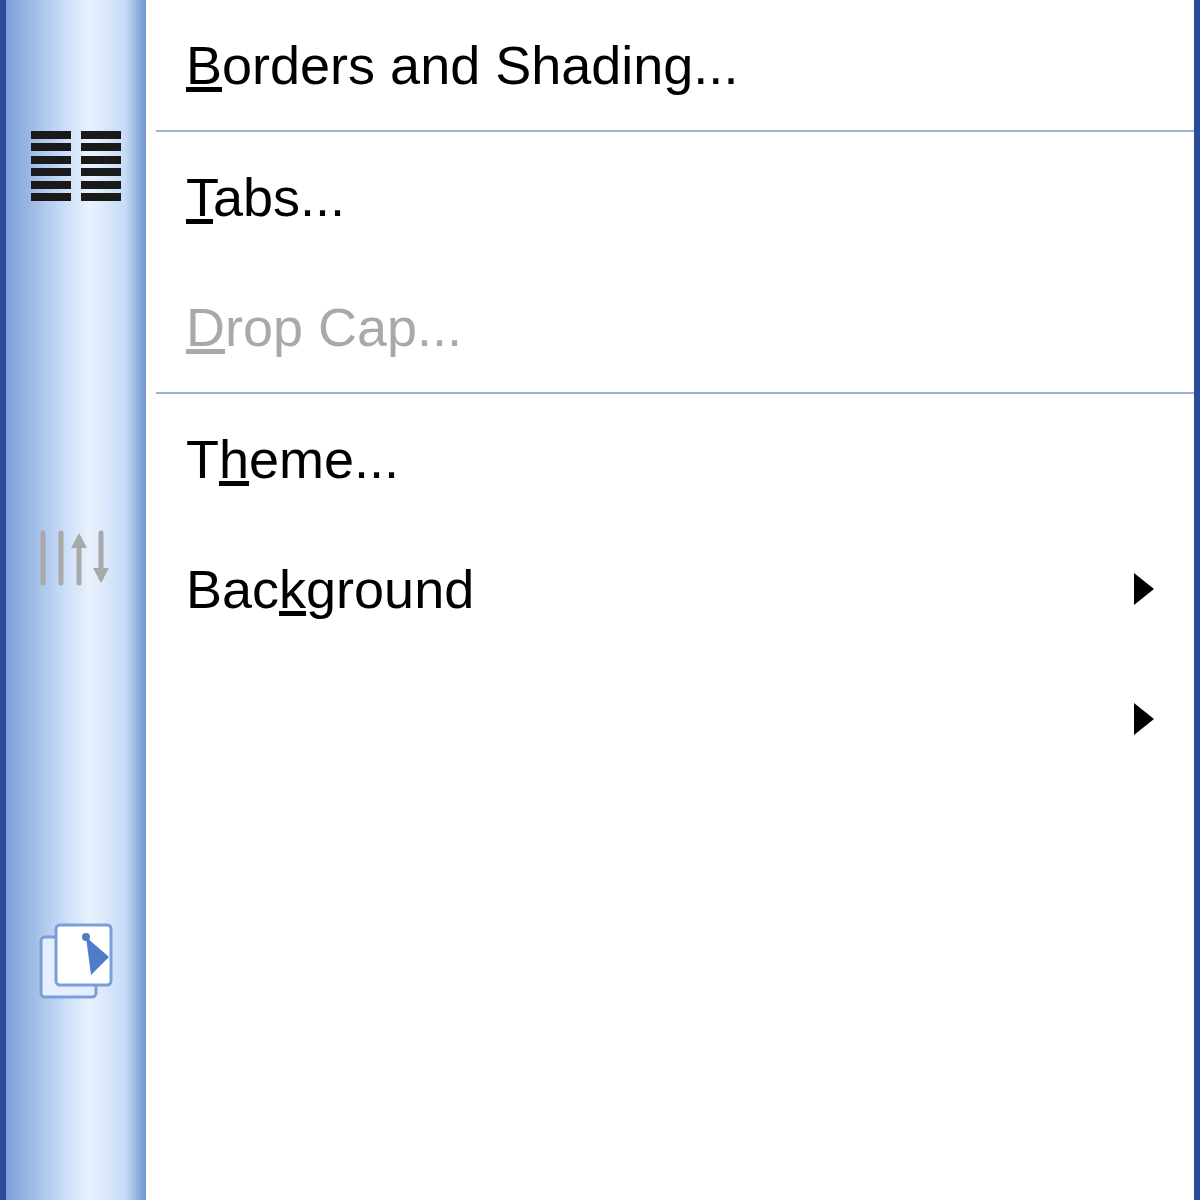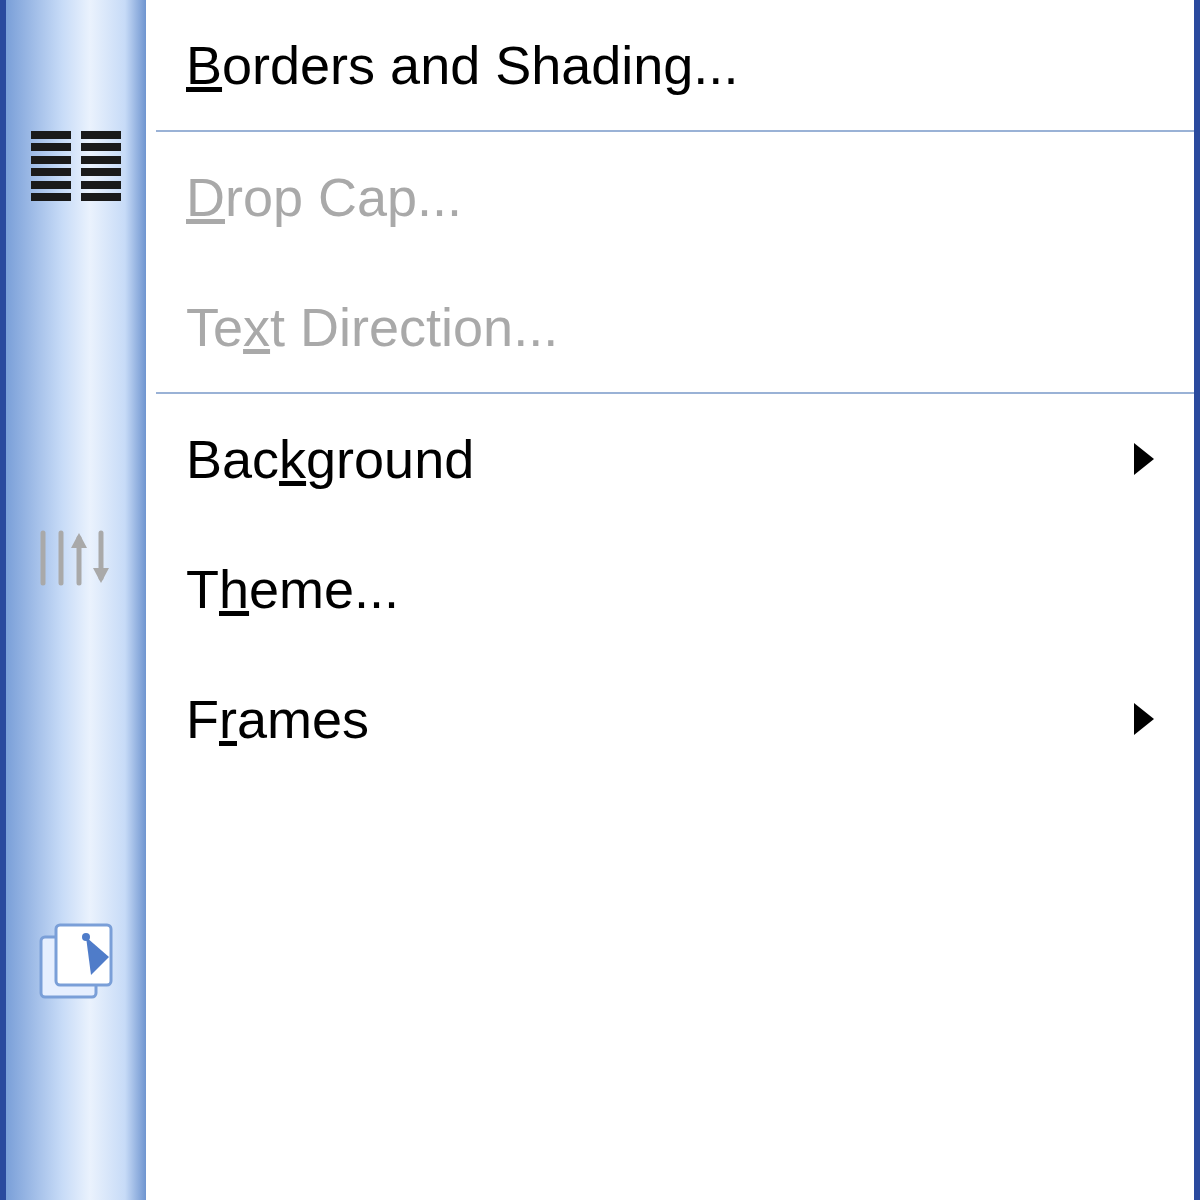--- a/index.html
+++ b/index.html
@@ -151,49 +151,46 @@
   <div class="items">
 
     <div class="item">
       <span>
         <span></span><span class="ul">B</span><span>orders and Shading...</span>
       </span>
     </div>
     <div class="sep"></div>
 
 
+    <div class="item">
+      <span>
+        <span></span><span class="ul">T</span><span>abs...</span>
+      </span>
+    </div>
 
     <div class="item disabled">
       <span>
         <span></span><span class="ul">D</span><span>rop Cap...</span>
       </span>
     </div>
 
-    <div class="item disabled">
+
+    <div class="sep"></div>
+
+    <div class="item">
       <span>
-        <span>Te</span><span class="ul">x</span><span>t Direction...</span>
+        <span>T</span><span class="ul">h</span><span>eme...</span>
       </span>
     </div>
-
-    <div class="sep"></div>
 
     <div class="item">
       <span>
         <span>Bac</span><span class="ul">k</span><span>ground</span>
       </span>
       <span class="submenu-arrow"></span>
     </div>
 
     <div class="item">
-      <span>
-        <span>T</span><span class="ul">h</span><span>eme...</span>
-      </span>
-    </div>
-
-    <div class="item">
-      <span>
-        <span>F</span><span class="ul">r</span><span>ames</span>
-      </span>
       <span class="submenu-arrow"></span>
     </div>
 
   </div>
 </div>
 
 </body></html>

